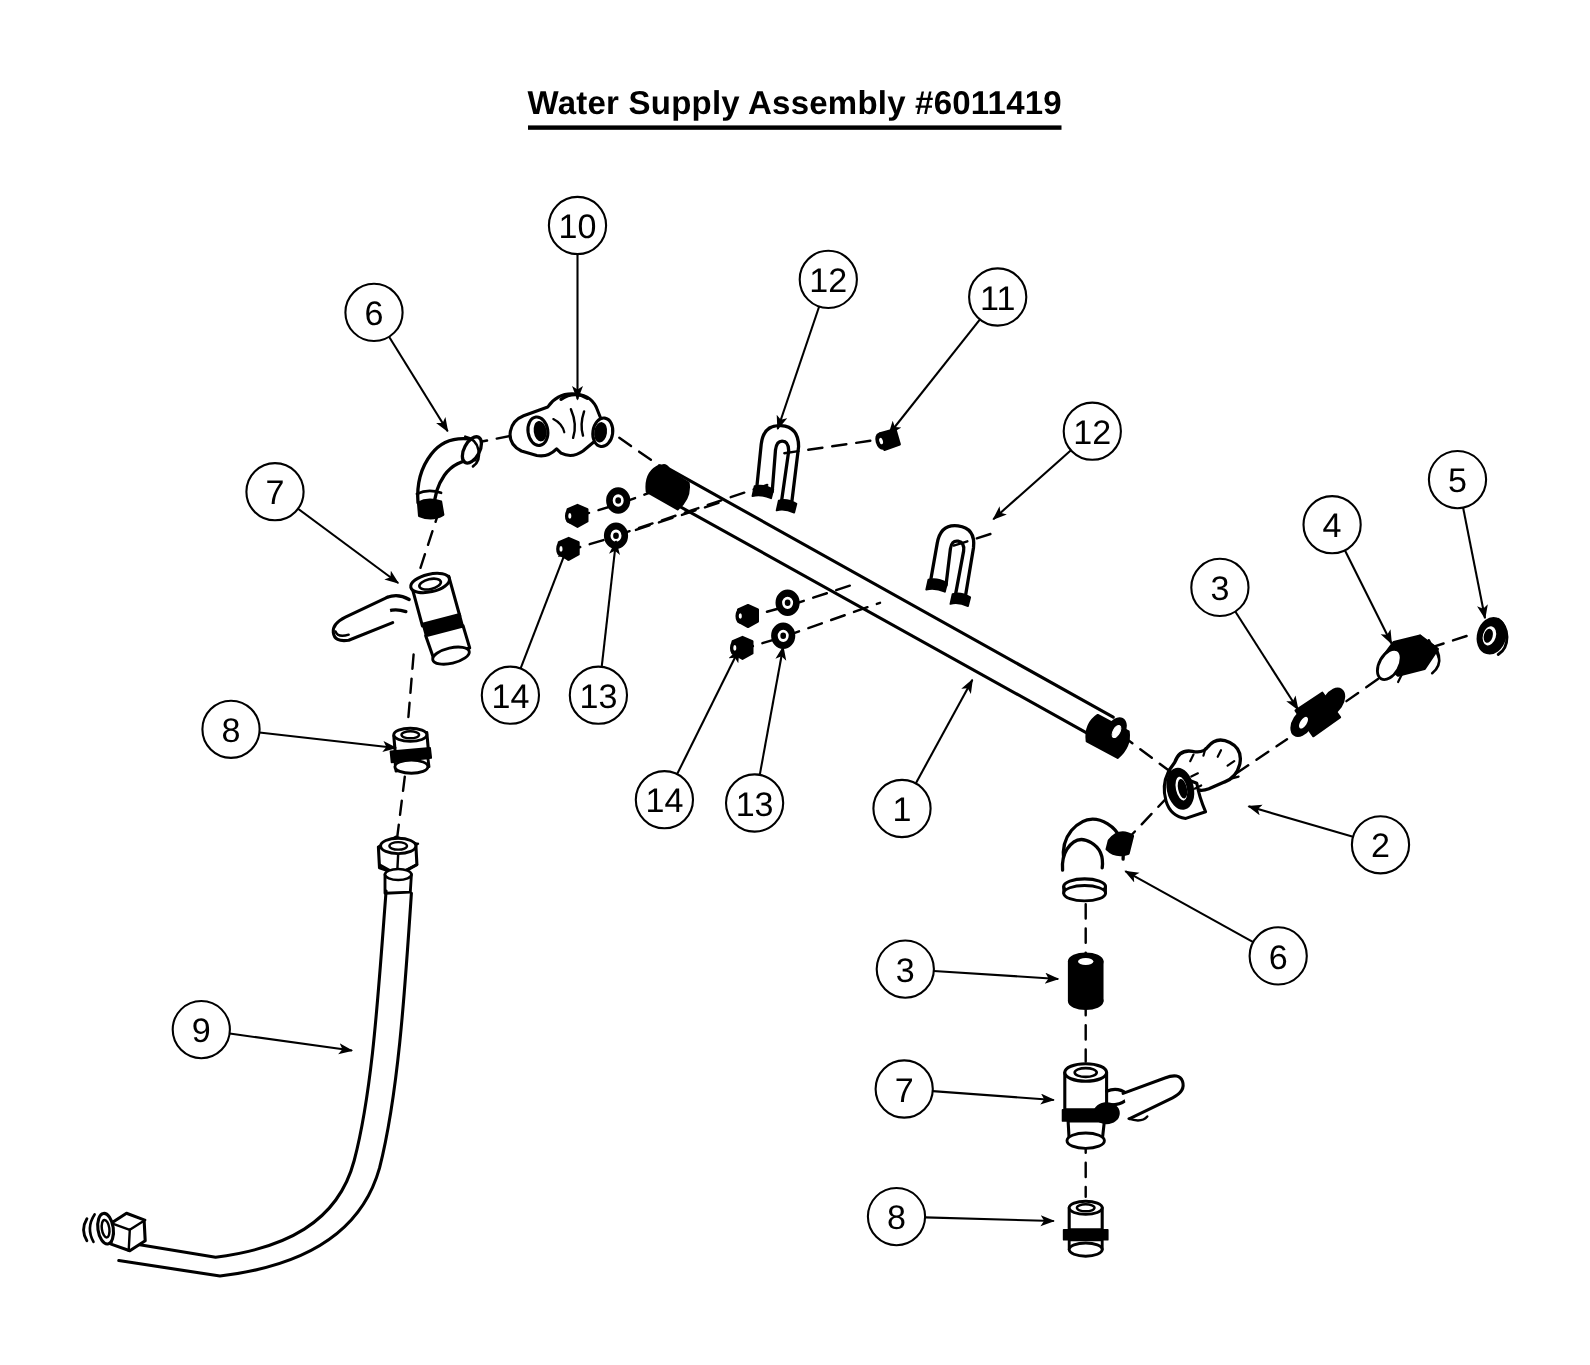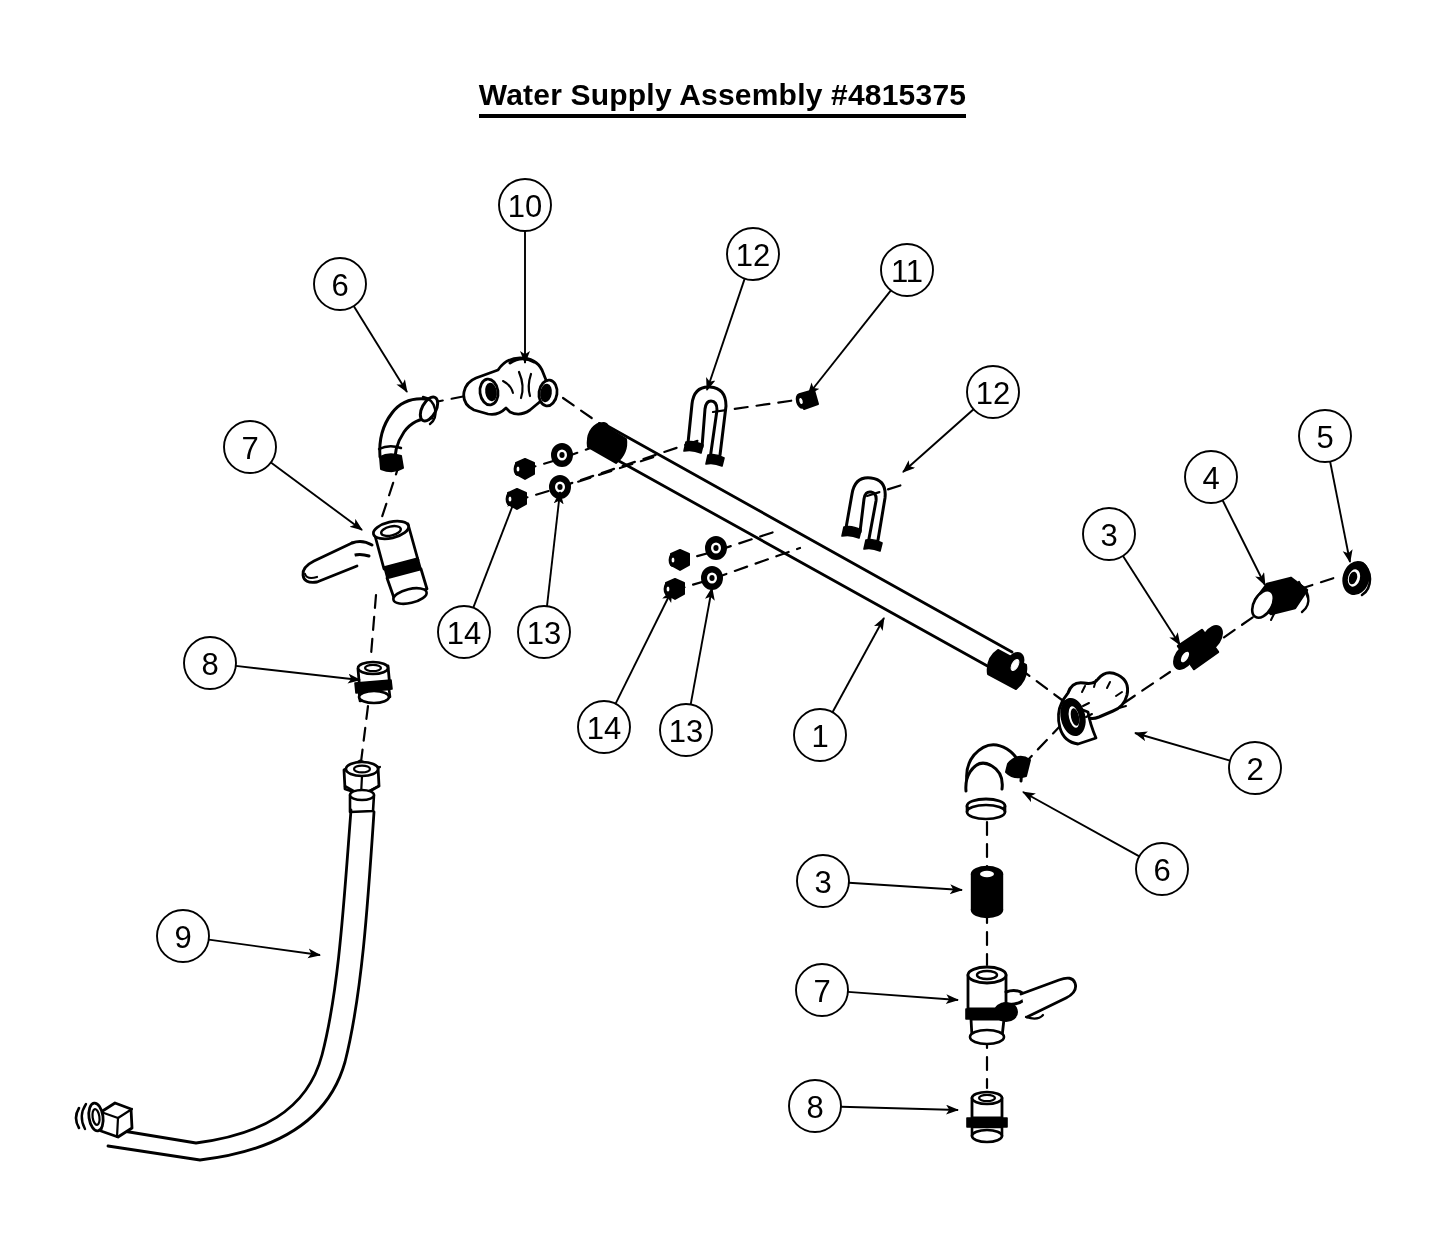--- a/index.html
+++ b/index.html
@@ -31,21 +31,21 @@
     text-anchor:middle;
     dominant-baseline:central;
   }
 </style>
 </head>
 <body>
 
 <div id="sheet">
 
   <div id="title">
-    <span>Water Supply Assembly #4815375</span>
+    <span>Water Supply Assembly #6011419</span>
   </div>
 
   <svg id="canvas" viewBox="0 0 1445 1241" xmlns="http://www.w3.org/2000/svg">
 
     <defs>
       <marker id="arrowFilled" markerWidth="14" markerHeight="14" refX="12" refY="5" orient="auto" markerUnits="userSpaceOnUse">
         <path d="M0,0 L13,5 L0,10 L3.2,5 Z" fill="#000"></path>
       </marker>
     </defs>
 

